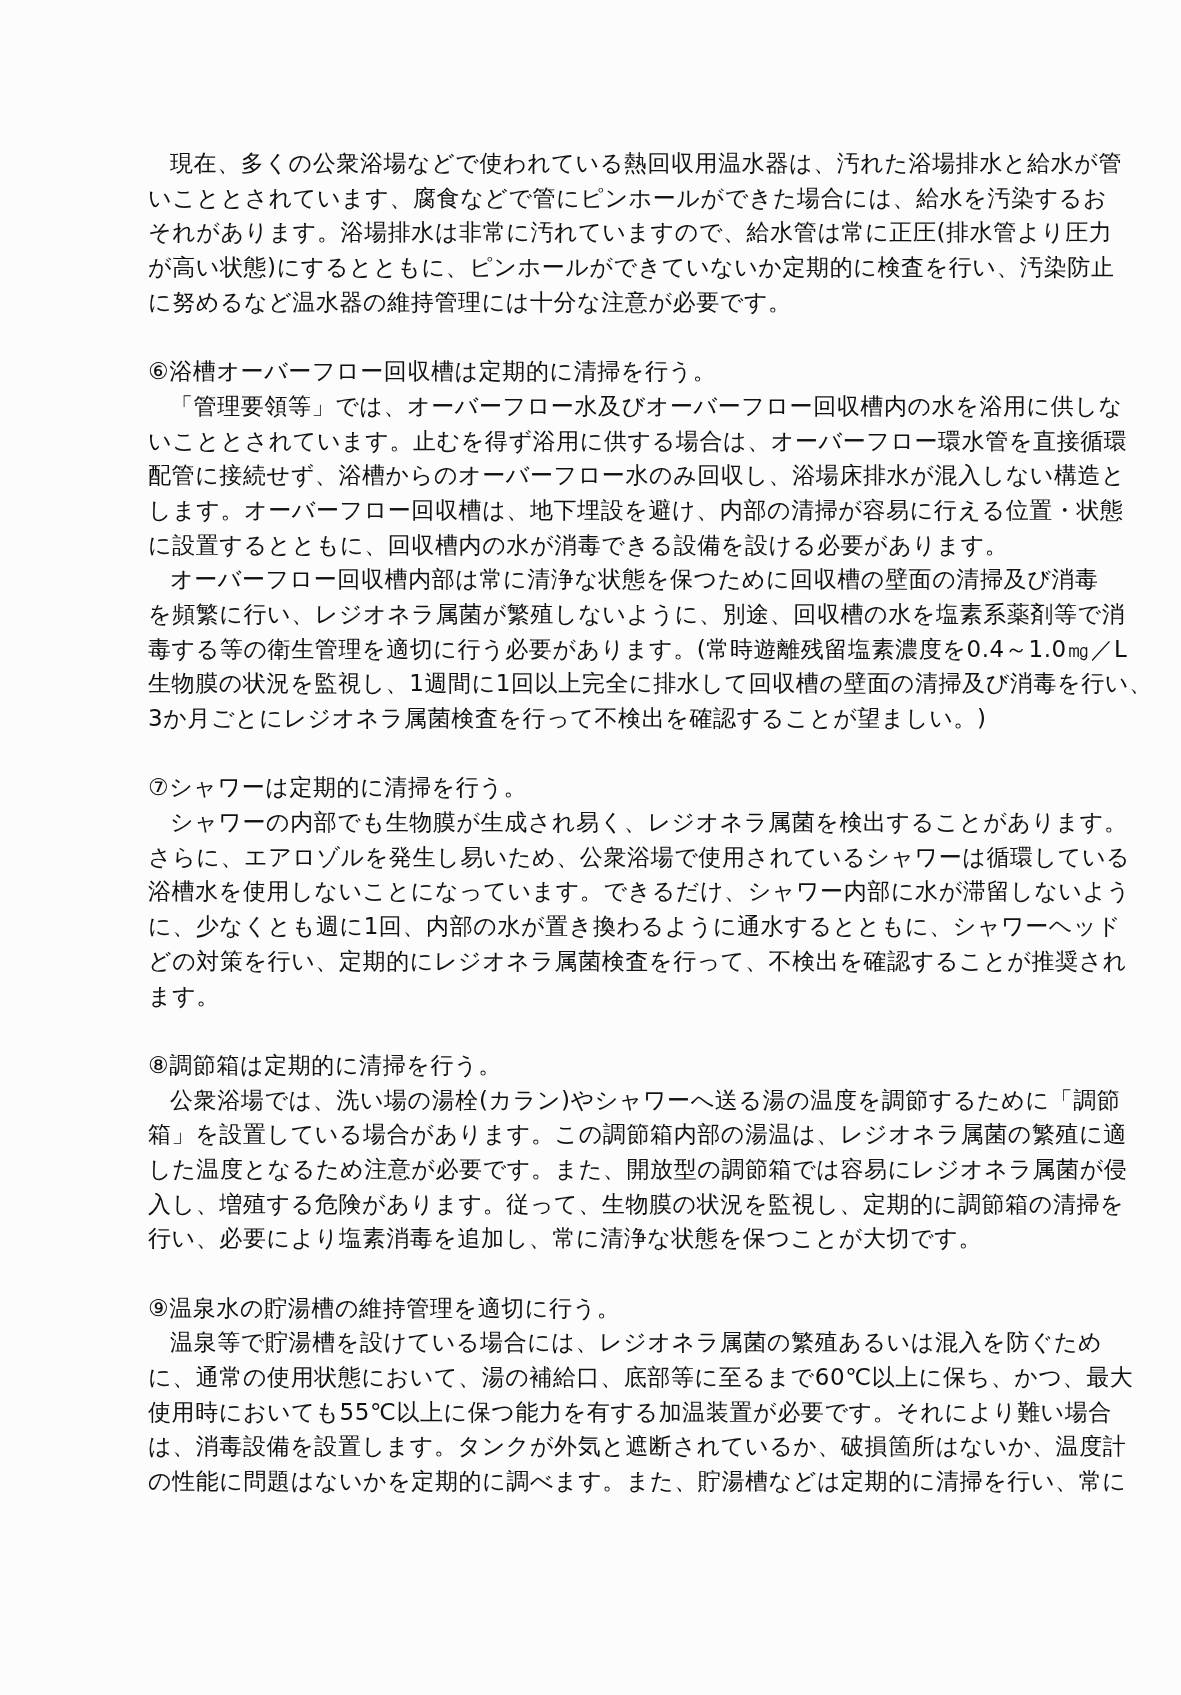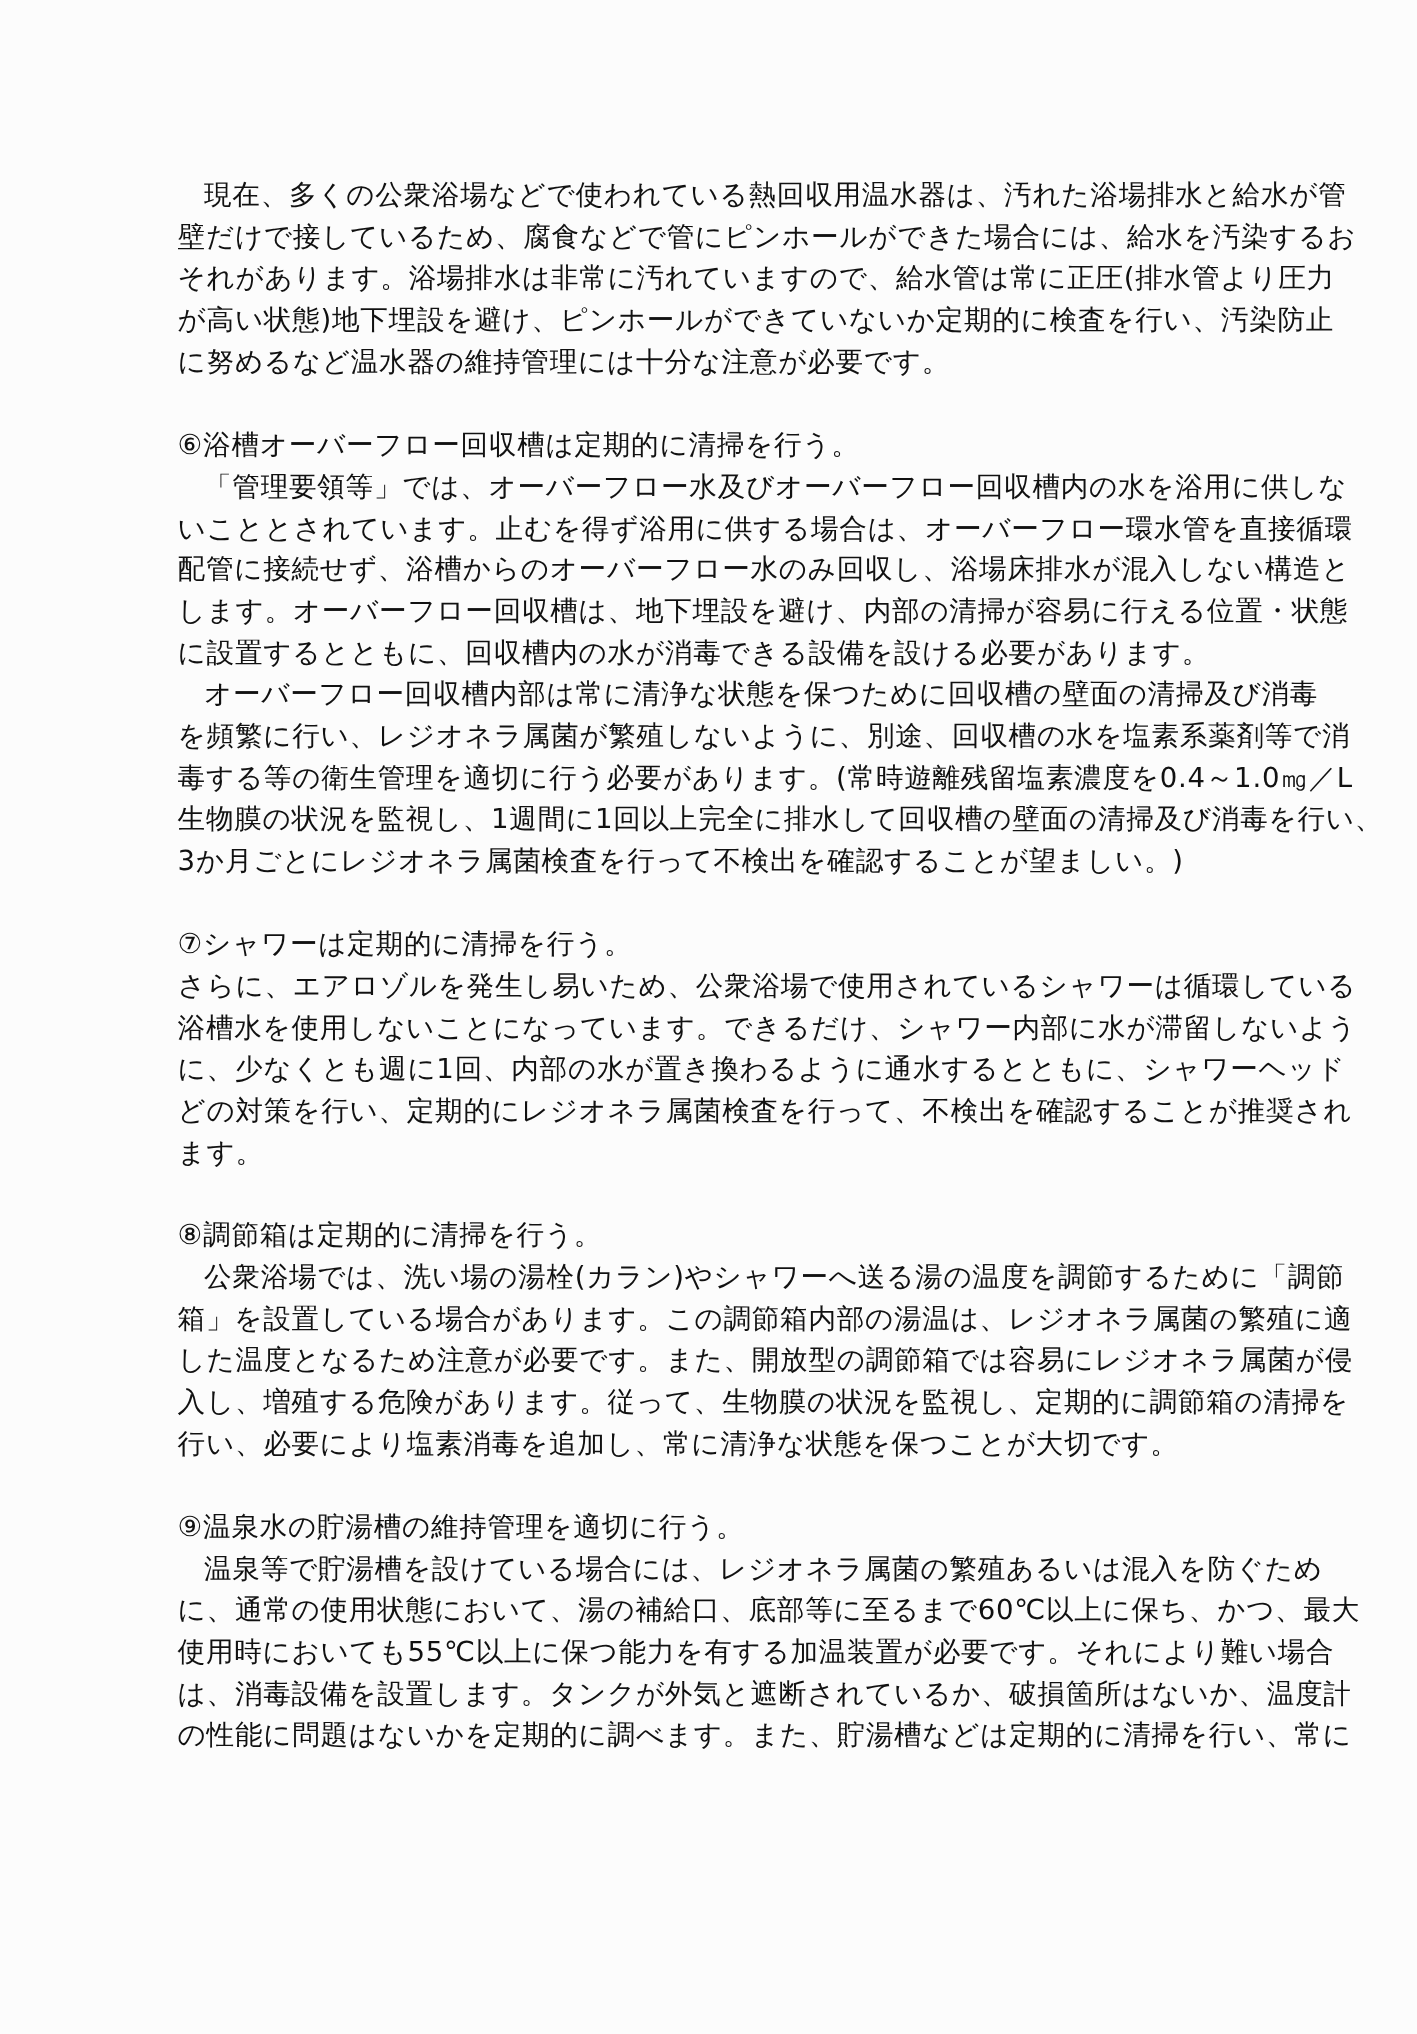--- a/index.html
+++ b/index.html
@@ -37,23 +37,23 @@
       padding-left: 22px;
     }
   </style>
 </head>
 <body>
 
 <div class="page">
 
   <div>
     <span class="line indent">現在、多くの公衆浴場などで使われている熱回収用温水器は、汚れた浴場排水と給水が管</span>
-    <span class="line">壁だけで接しているため、腐食などで管にピンホールができた場合には、給水を汚染するお</span>
+    <span class="line">いこととされています、腐食などで管にピンホールができた場合には、給水を汚染するお</span>
     <span class="line">それがあります。浴場排水は非常に汚れていますので、給水管は常に正圧(排水管より圧力</span>
-    <span class="line">が高い状態)地下埋設を避け、ピンホールができていないか定期的に検査を行い、汚染防止</span>
+    <span class="line">が高い状態)にするとともに、ピンホールができていないか定期的に検査を行い、汚染防止</span>
     <span class="line">に努めるなど温水器の維持管理には十分な注意が必要です。</span>
   </div>
   <span class="blank"></span>
 
   <div>
     <span class="line">⑥浴槽オーバーフロー回収槽は定期的に清掃を行う。</span>
     <span class="line indent">「管理要領等」では、オーバーフロー水及びオーバーフロー回収槽内の水を浴用に供しな</span>
     <span class="line">いこととされています。止むを得ず浴用に供する場合は、オーバーフロー環水管を直接循環</span>
     <span class="line">配管に接続せず、浴槽からのオーバーフロー水のみ回収し、浴場床排水が混入しない構造と</span>
     <span class="line">します。オーバーフロー回収槽は、地下埋設を避け、内部の清掃が容易に行える位置・状態</span>
@@ -61,20 +61,21 @@
     <span class="line indent">オーバーフロー回収槽内部は常に清浄な状態を保つために回収槽の壁面の清掃及び消毒</span>
     <span class="line">を頻繁に行い、レジオネラ属菌が繁殖しないように、別途、回収槽の水を塩素系薬剤等で消</span>
     <span class="line">毒する等の衛生管理を適切に行う必要があります。(常時遊離残留塩素濃度を0.4～1.0㎎／L</span>
     <span class="line">生物膜の状況を監視し、1週間に1回以上完全に排水して回収槽の壁面の清掃及び消毒を行い、</span>
     <span class="line">3か月ごとにレジオネラ属菌検査を行って不検出を確認することが望ましい。)</span>
   </div>
   <span class="blank"></span>
 
   <div>
     <span class="line">⑦シャワーは定期的に清掃を行う。</span>
+    <span class="line indent">シャワーの内部でも生物膜が生成され易く、レジオネラ属菌を検出することがあります。</span>
     <span class="line">さらに、エアロゾルを発生し易いため、公衆浴場で使用されているシャワーは循環している</span>
     <span class="line">浴槽水を使用しないことになっています。できるだけ、シャワー内部に水が滞留しないよう</span>
     <span class="line">に、少なくとも週に1回、内部の水が置き換わるように通水するとともに、シャワーヘッド</span>
     <span class="line">どの対策を行い、定期的にレジオネラ属菌検査を行って、不検出を確認することが推奨され</span>
     <span class="line">ます。</span>
   </div>
   <span class="blank"></span>
 
   <div>
     <span class="line">⑧調節箱は定期的に清掃を行う。</span>

